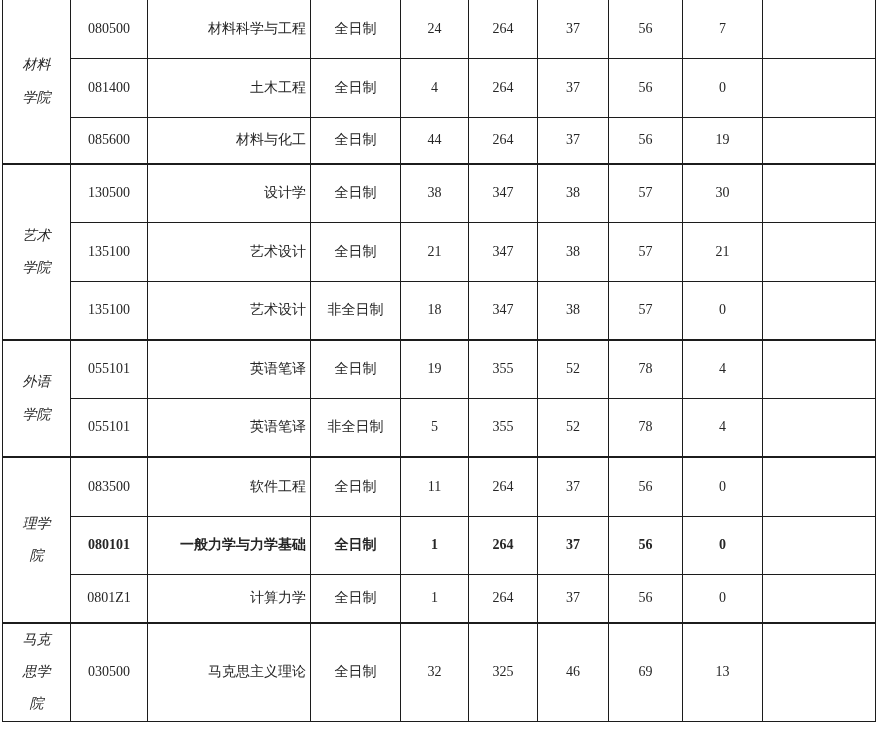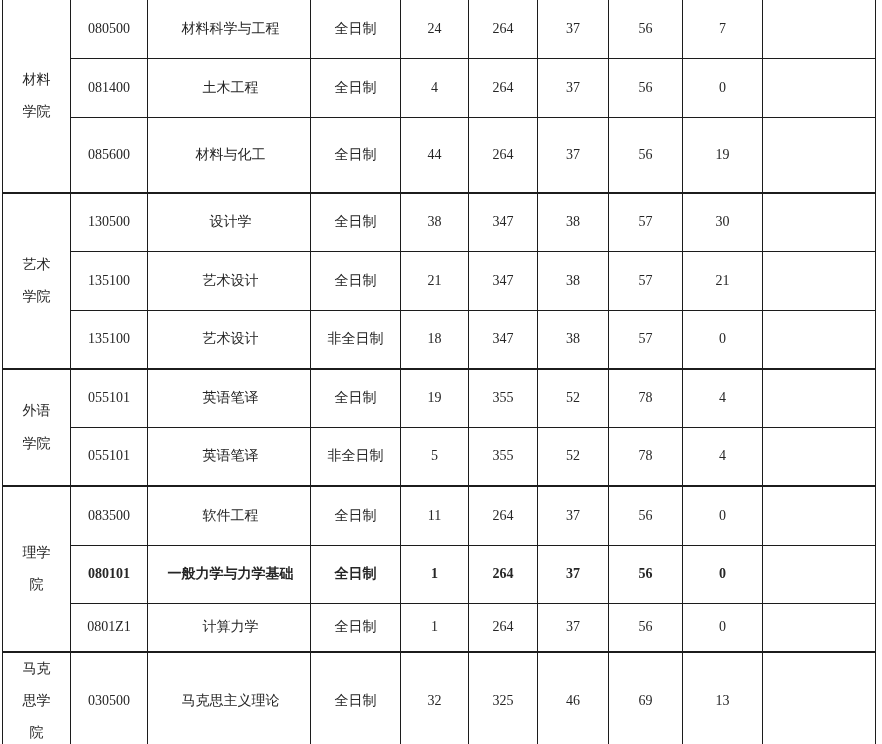--- a/index.html
+++ b/index.html
@@ -33,23 +33,24 @@
     overflow: hidden;
     word-break: break-all;
   }
   
   table.grid tr.first-row td { border-top: none; margin-left: 48px; }
   
   table.grid tr.group-start td { border-top-width: 2px; }
   table.grid td.college {
     line-height: 2.3;
     padding: 0 16px;
+    font-style: italic;
   }
   table.grid td.major {
-    text-align: center;
+    text-align: right;
     padding-left: 7px;
     padding-right: 4px;
   }
 </style>
 </head>
 <body>
 
 <div class="page">
   <table class="grid">
     <colgroup>
@@ -81,21 +82,21 @@
           <td class="code">081400</td>
           <td class="major">土木工程</td>
           <td class="mode">全日制</td>
           <td class="value">4</td>
           <td class="value">264</td>
           <td class="value">37</td>
           <td class="value">56</td>
           <td class="value">0</td>
           <td class="empty"></td>
         </tr>
-        <tr style="height: 76px;">
+        <tr style="height: 47px;">
           <td class="code">085600</td>
           <td class="major">材料与化工</td>
           <td class="mode">全日制</td>
           <td class="value">44</td>
           <td class="value">264</td>
           <td class="value">37</td>
           <td class="value">56</td>
           <td class="value">19</td>
           <td class="empty"></td>
         </tr>

